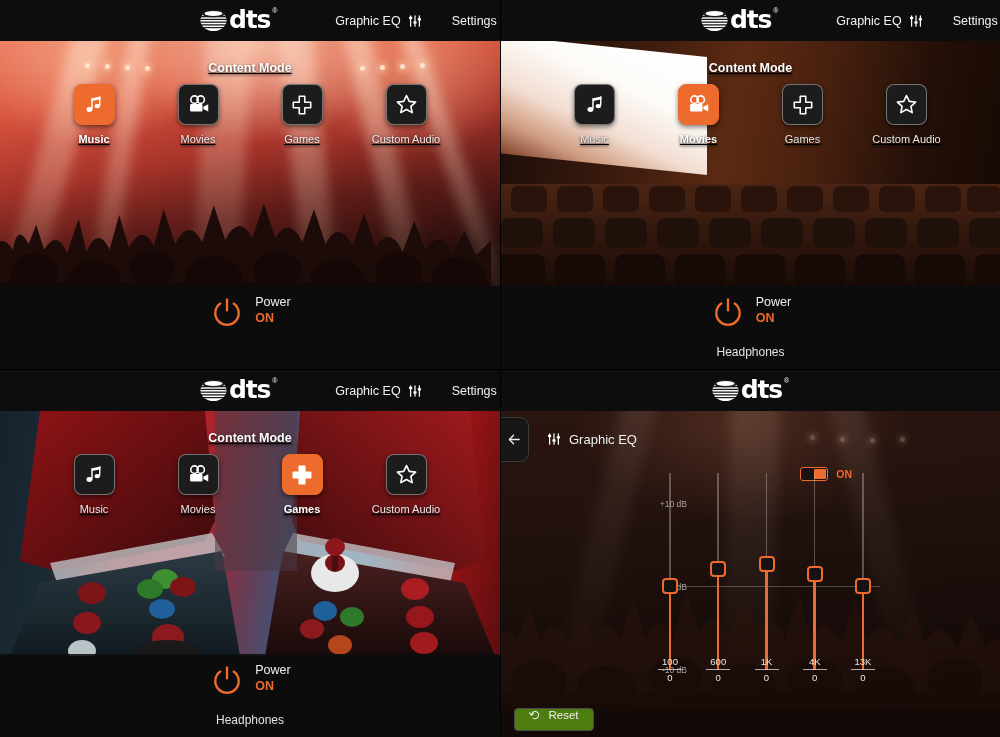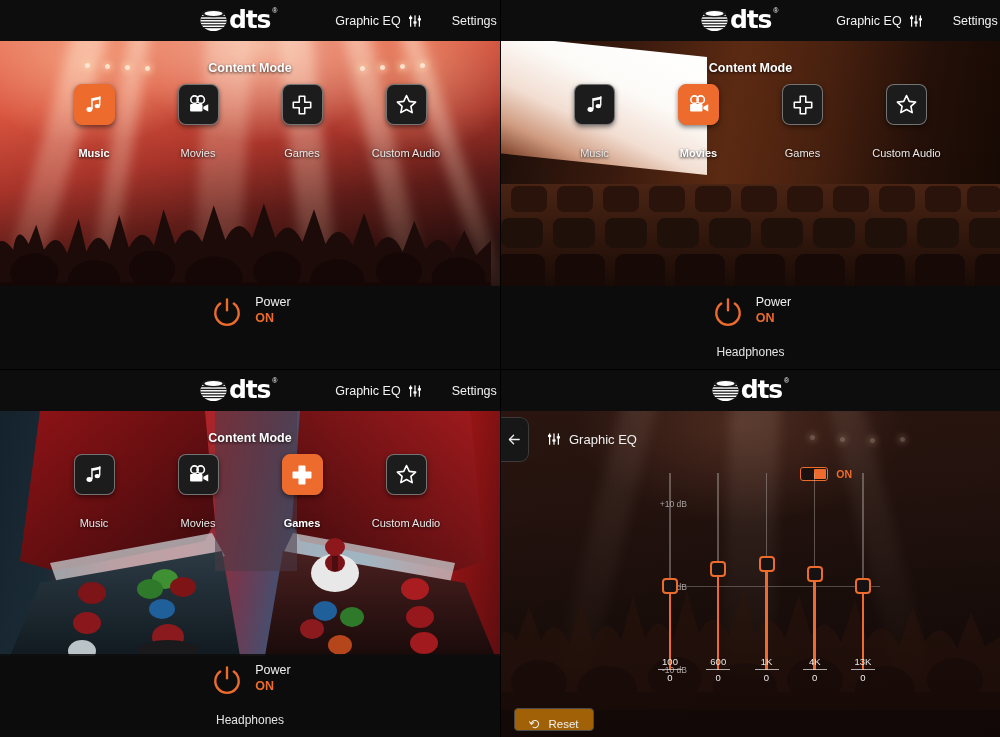--- a/index.html
+++ b/index.html
@@ -127,20 +127,21 @@
     background:
       radial-gradient(ellipse 240px 140px at 48% 4%, rgba(120,70,50,.45), transparent 70%),
       linear-gradient(175deg, #2a1510 0%, #23120e 30%, #1a0e0b 55%, #140a08 78%, #100706 100%);
   }
 
   
   .mode-block {
     position: relative; z-index: 5;
     padding-top: 20px;
     text-align: center;
+    text-decoration: underline;
   }
   .mode-title {
     color: #fff; font-size: 12.5px; font-weight: bold;
     text-shadow: 0 1px 3px rgba(0,0,0,.8);
     margin-bottom: 9px;
   }
   .mode-row {
     display: flex; justify-content: center; gap: 29px;
   }
   .mode-item { width: 75px; cursor: pointer; }
@@ -151,21 +152,21 @@
     border: 1px solid rgba(190,190,190,.55);
     display: flex; align-items: center; justify-content: center;
     box-shadow: 0 2px 5px rgba(0,0,0,.5);
   }
   .tile.active {
     background: #ec6b2d;
     border-color: #ec6b2d;
   }
   .tile svg { display: block; }
   .mode-label {
-    margin-top: 22px;
+    margin-top: 8px;
     color: #e8e8e8; font-size: 11px;
     text-shadow: 0 1px 3px rgba(0,0,0,.9);
     white-space: nowrap;
   }
   .mode-item.active .mode-label { color: #fff; font-weight: bold; }
 
   
   .footer {
     position: absolute;
     left: 0; right: 0; bottom: 0;
@@ -267,23 +268,23 @@
   }
   .band-freq {
     color: #e7e7e7; font-size: 9.5px;
     padding-bottom: 1.5px;
     border-bottom: 1px solid rgba(225,225,225,.75);
     width: 24px; margin: 0 auto;
   }
   .band-val { color: #ededed; font-size: 9.5px; margin-top: 2px; }
   .reset-btn {
     position: absolute; left: 13px; bottom: 7px;
-    display: flex; align-items: flex-end; justify-content: center; gap: 7px;
+    display: flex; align-items: flex-start; justify-content: center; gap: 7px;
     width: 80px; height: 23px;
-    background: #a16207;
+    background: #4d7c0f;
     border: 1px solid #4a4a4a;
     border-radius: 4px;
     color: #efefef; font-size: 11.5px;
     cursor: pointer;
     z-index: 8;
   }
 </style>
 </head>
 <body>
 

